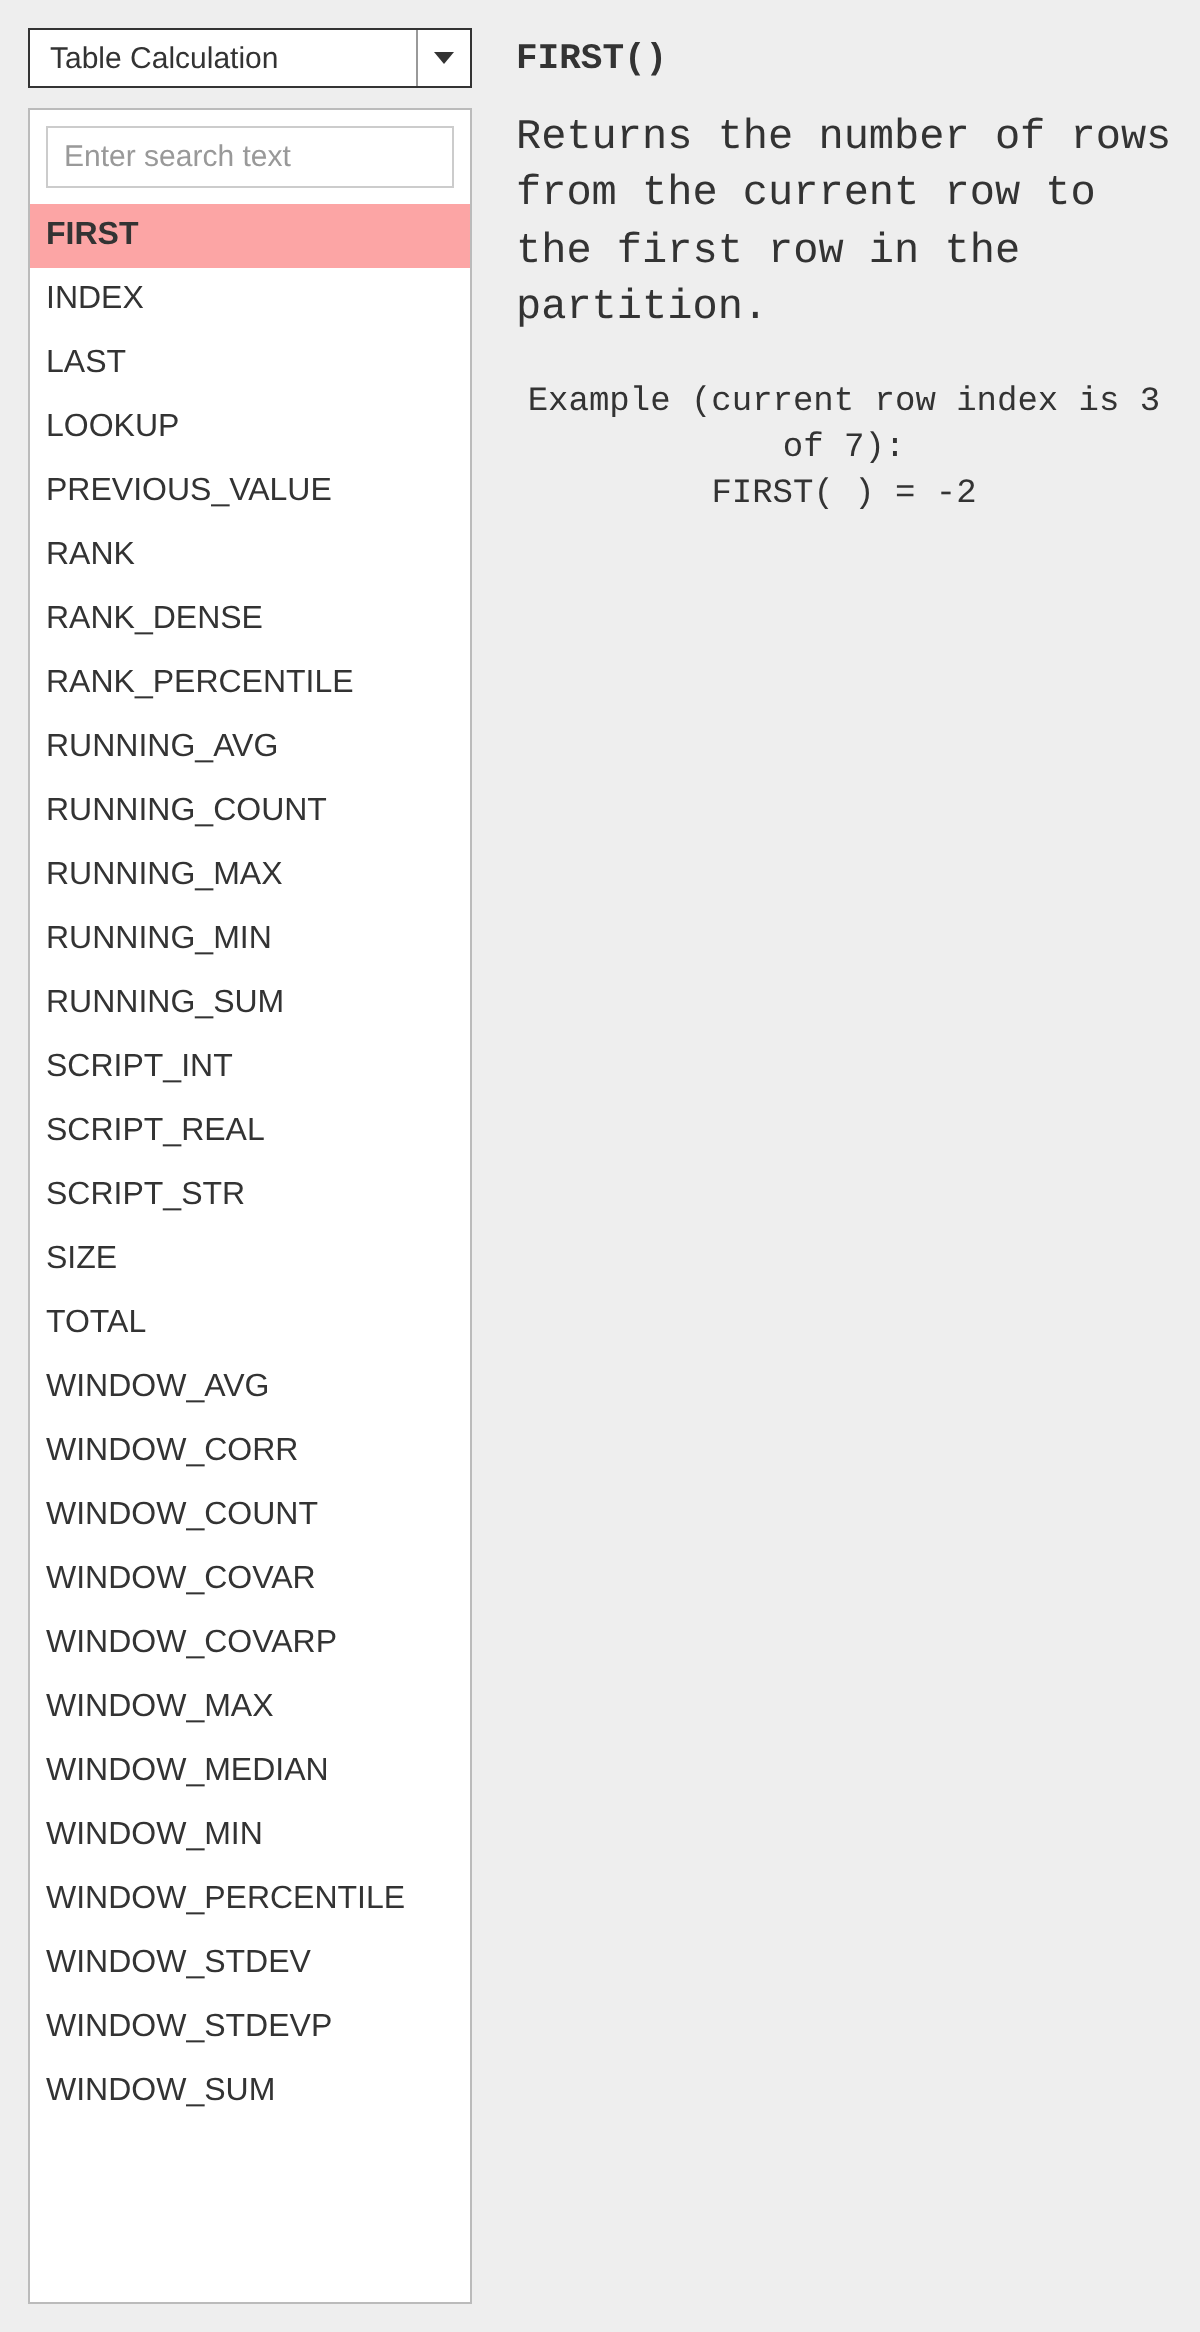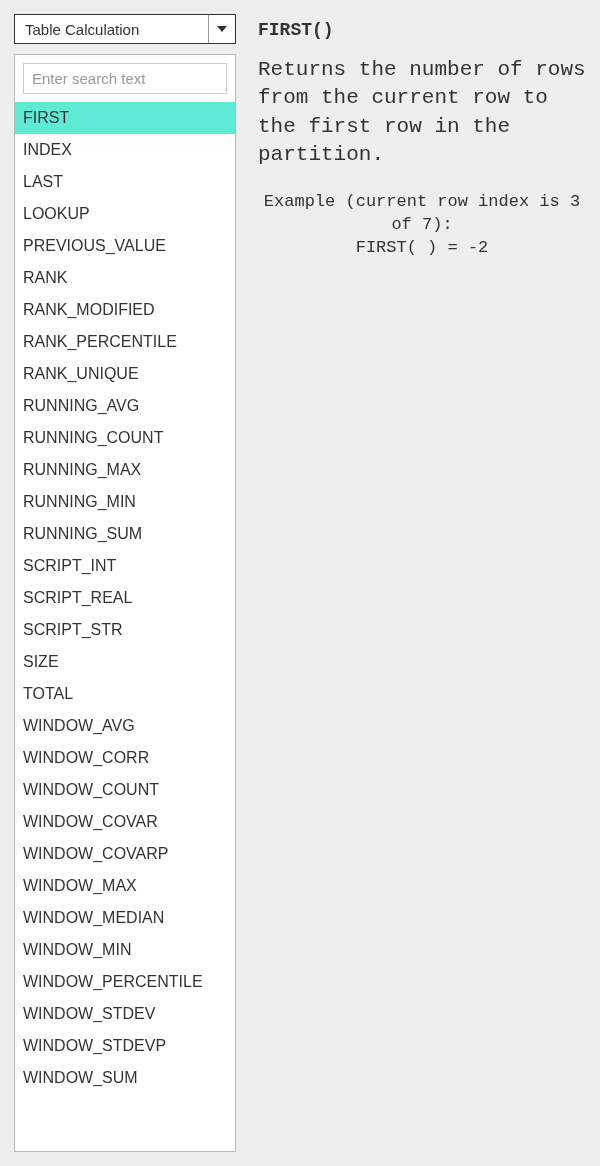--- a/index.html
+++ b/index.html
@@ -73,21 +73,22 @@
       overflow-y: auto;
     }
     .function-item {
       padding: 4px 8px;
       font-size: 16px;
       color: #333;
       cursor: pointer;
       line-height: 1.5;
     }
     .function-item.selected {
-      background: #5eead4;
+      background: #fca5a5;
+      font-weight: bold;
     }
     .right-panel {
       flex: 1;
       padding-top: 6px;
     }
     .detail-title {
       font-family: "Courier New", Courier, monospace;
       font-weight: bold;
       font-size: 18px;
       color: #333;
@@ -124,23 +125,22 @@
   </div>
   <div class="list-container">
     <input class="search-input" type="text" placeholder="Enter search text" style="">
     <div class="function-list">
         <div class="function-item selected">FIRST</div>
         <div class="function-item">INDEX</div>
         <div class="function-item">LAST</div>
         <div class="function-item">LOOKUP</div>
         <div class="function-item">PREVIOUS_VALUE</div>
         <div class="function-item">RANK</div>
-        <div class="function-item">RANK_MODIFIED</div>
+        <div class="function-item">RANK_DENSE</div>
         <div class="function-item">RANK_PERCENTILE</div>
-        <div class="function-item">RANK_UNIQUE</div>
         <div class="function-item">RUNNING_AVG</div>
         <div class="function-item">RUNNING_COUNT</div>
         <div class="function-item">RUNNING_MAX</div>
         <div class="function-item">RUNNING_MIN</div>
         <div class="function-item">RUNNING_SUM</div>
         <div class="function-item">SCRIPT_INT</div>
         <div class="function-item">SCRIPT_REAL</div>
         <div class="function-item">SCRIPT_STR</div>
         <div class="function-item">SIZE</div>
         <div class="function-item">TOTAL</div>

